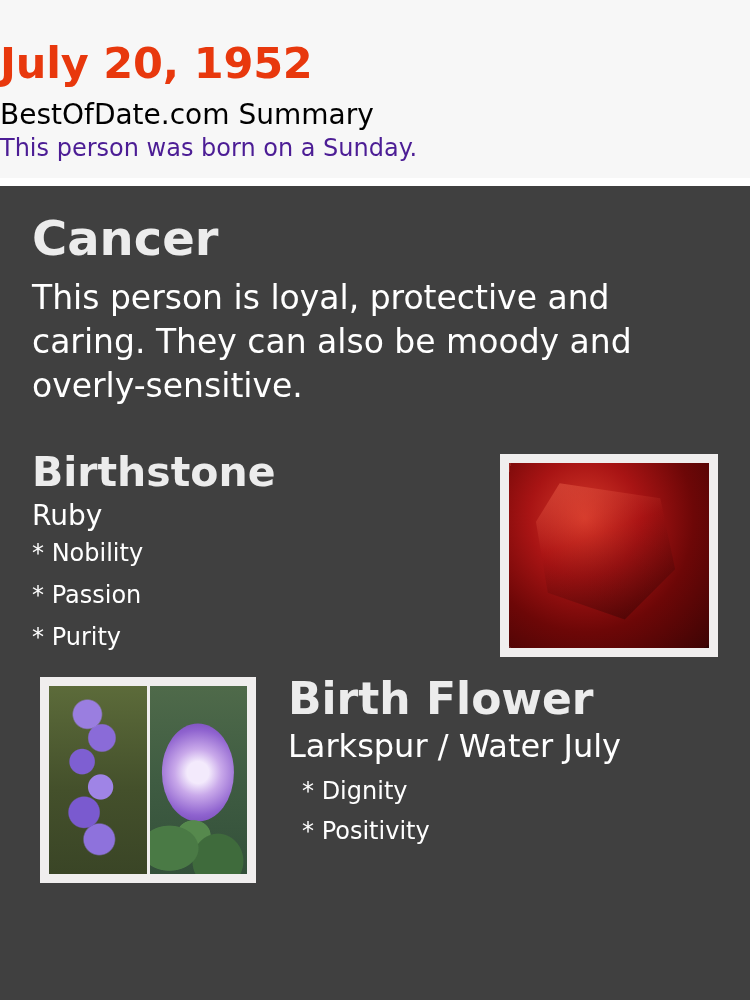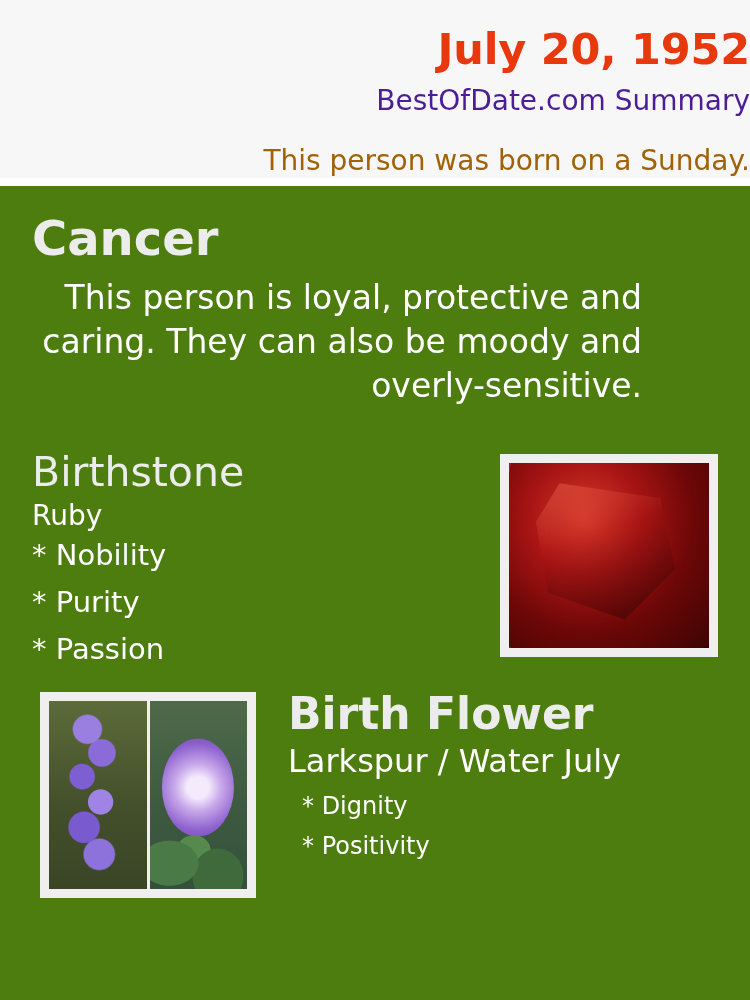--- a/index.html
+++ b/index.html
@@ -18,94 +18,93 @@
     height: 1000px;
     position: relative;
     background: #ffffff;
   }
 
   
   .header {
     background: #f7f7f7;
     height: 178px;
     box-sizing: border-box;
-    padding-top: 26px;
-    text-align: right;
+    padding-top: 40px;
+    text-align: left;
   }
   .date-title {
     color: #e8380d;
     font-size: 43px;
     font-weight: bold;
     line-height: 1.1;
     letter-spacing: -0.2px;
     margin: 0;
   }
   .site-summary {
-    color: #4c1d95;
+    color: #000000;
     font-size: 28px;
     margin-top: 12px;
     line-height: 1.15;
   }
   .born-line {
-    color: #a16207;
-    font-size: 28px;
-    margin-top: 28px;
+    color: #4c1d95;
+    font-size: 24px;
+    margin-top: 4px;
     line-height: 1.15;
   }
   .header-rule {
     height: 8px;
     background: #ffffff;
   }
 
   
   .body-panel {
-    background: #4d7c0f;
+    background: #404040;
     height: 814px;
     box-sizing: border-box;
     padding: 28px 32px 0 32px;
     position: relative;
     color: #ffffff;
   }
 
   .sign-name {
     font-size: 48px;
     font-weight: bold;
     color: #ececec;
     line-height: 1.0;
     margin: 0 0 14px 0;
   }
   .sign-desc {
     font-size: 33px;
     color: #ffffff;
     line-height: 1.33;
     max-width: 610px;
     margin: 0;
-    text-align: right;
   }
 
   
   .stone-block {
     margin-top: 44px;
     position: relative;
   }
   .stone-title {
     font-size: 41px;
-    font-weight: normal;
+    font-weight: bold;
     color: #ececec;
     line-height: 1.0;
     margin: 0 0 8px 0;
   }
   .stone-name {
     font-size: 28px;
     color: #ffffff;
     line-height: 1.1;
     margin: 0 0 10px 0;
   }
   .bullet {
-    font-size: 29px;
+    font-size: 24px;
     color: #ffffff;
     line-height: 1.0;
     margin: 0 0 18px 0;
   }
 
   .stone-photo {
     position: absolute;
     right: 0px;
     top: 2px;
     width: 218px;
@@ -244,22 +243,22 @@
     <div class="sign-name">Cancer</div>
     <div class="sign-desc">This person is loyal, protective and caring. They can also be moody and overly-sensitive.</div>
 
     <div class="stone-block">
       <div class="stone-photo">
         <div class="stone-photo-inner"></div>
       </div>
       <div class="stone-title">Birthstone</div>
       <div class="stone-name">Ruby</div>
       <div class="bullet">* Nobility</div>
+      <div class="bullet">* Passion</div>
       <div class="bullet">* Purity</div>
-      <div class="bullet">* Passion</div>
     </div>
 
     <div class="flower-block">
       <div class="flower-photo">
         <div class="flower-half flower-left"></div>
         <div class="flower-half flower-right"></div>
       </div>
       <div class="flower-text">
         <div class="flower-title">Birth Flower</div>
         <div class="flower-name">Larkspur / Water July</div>

